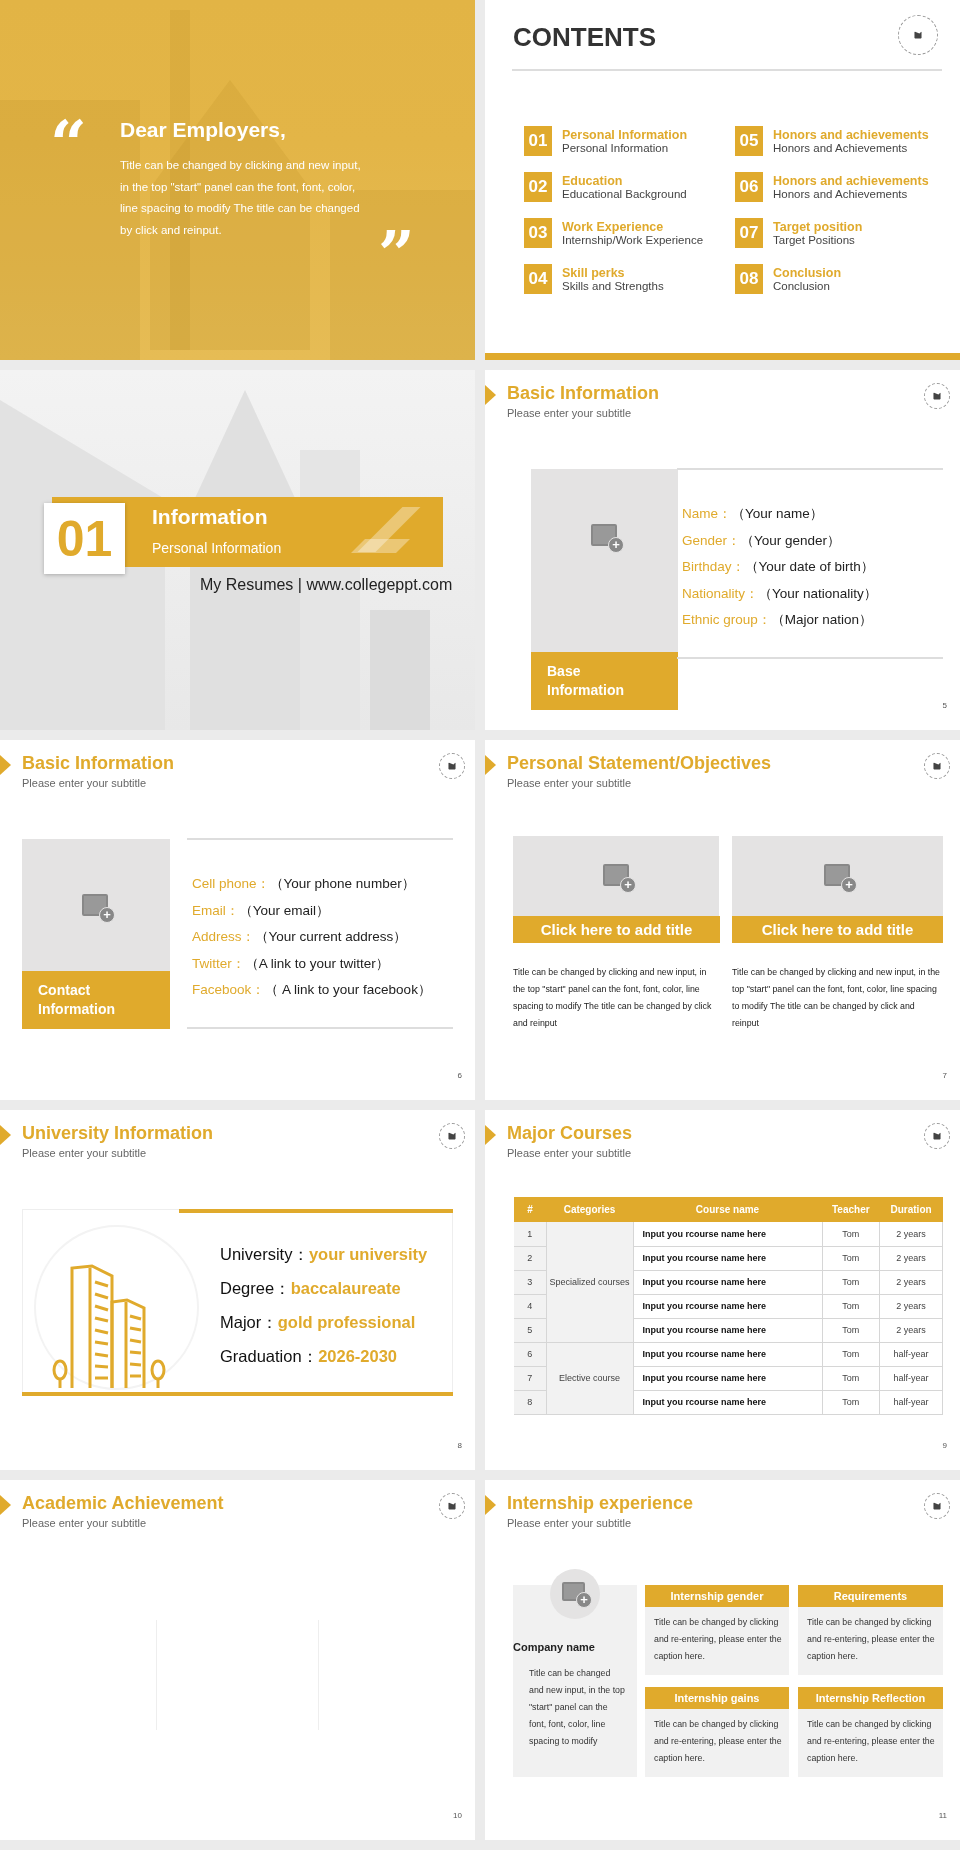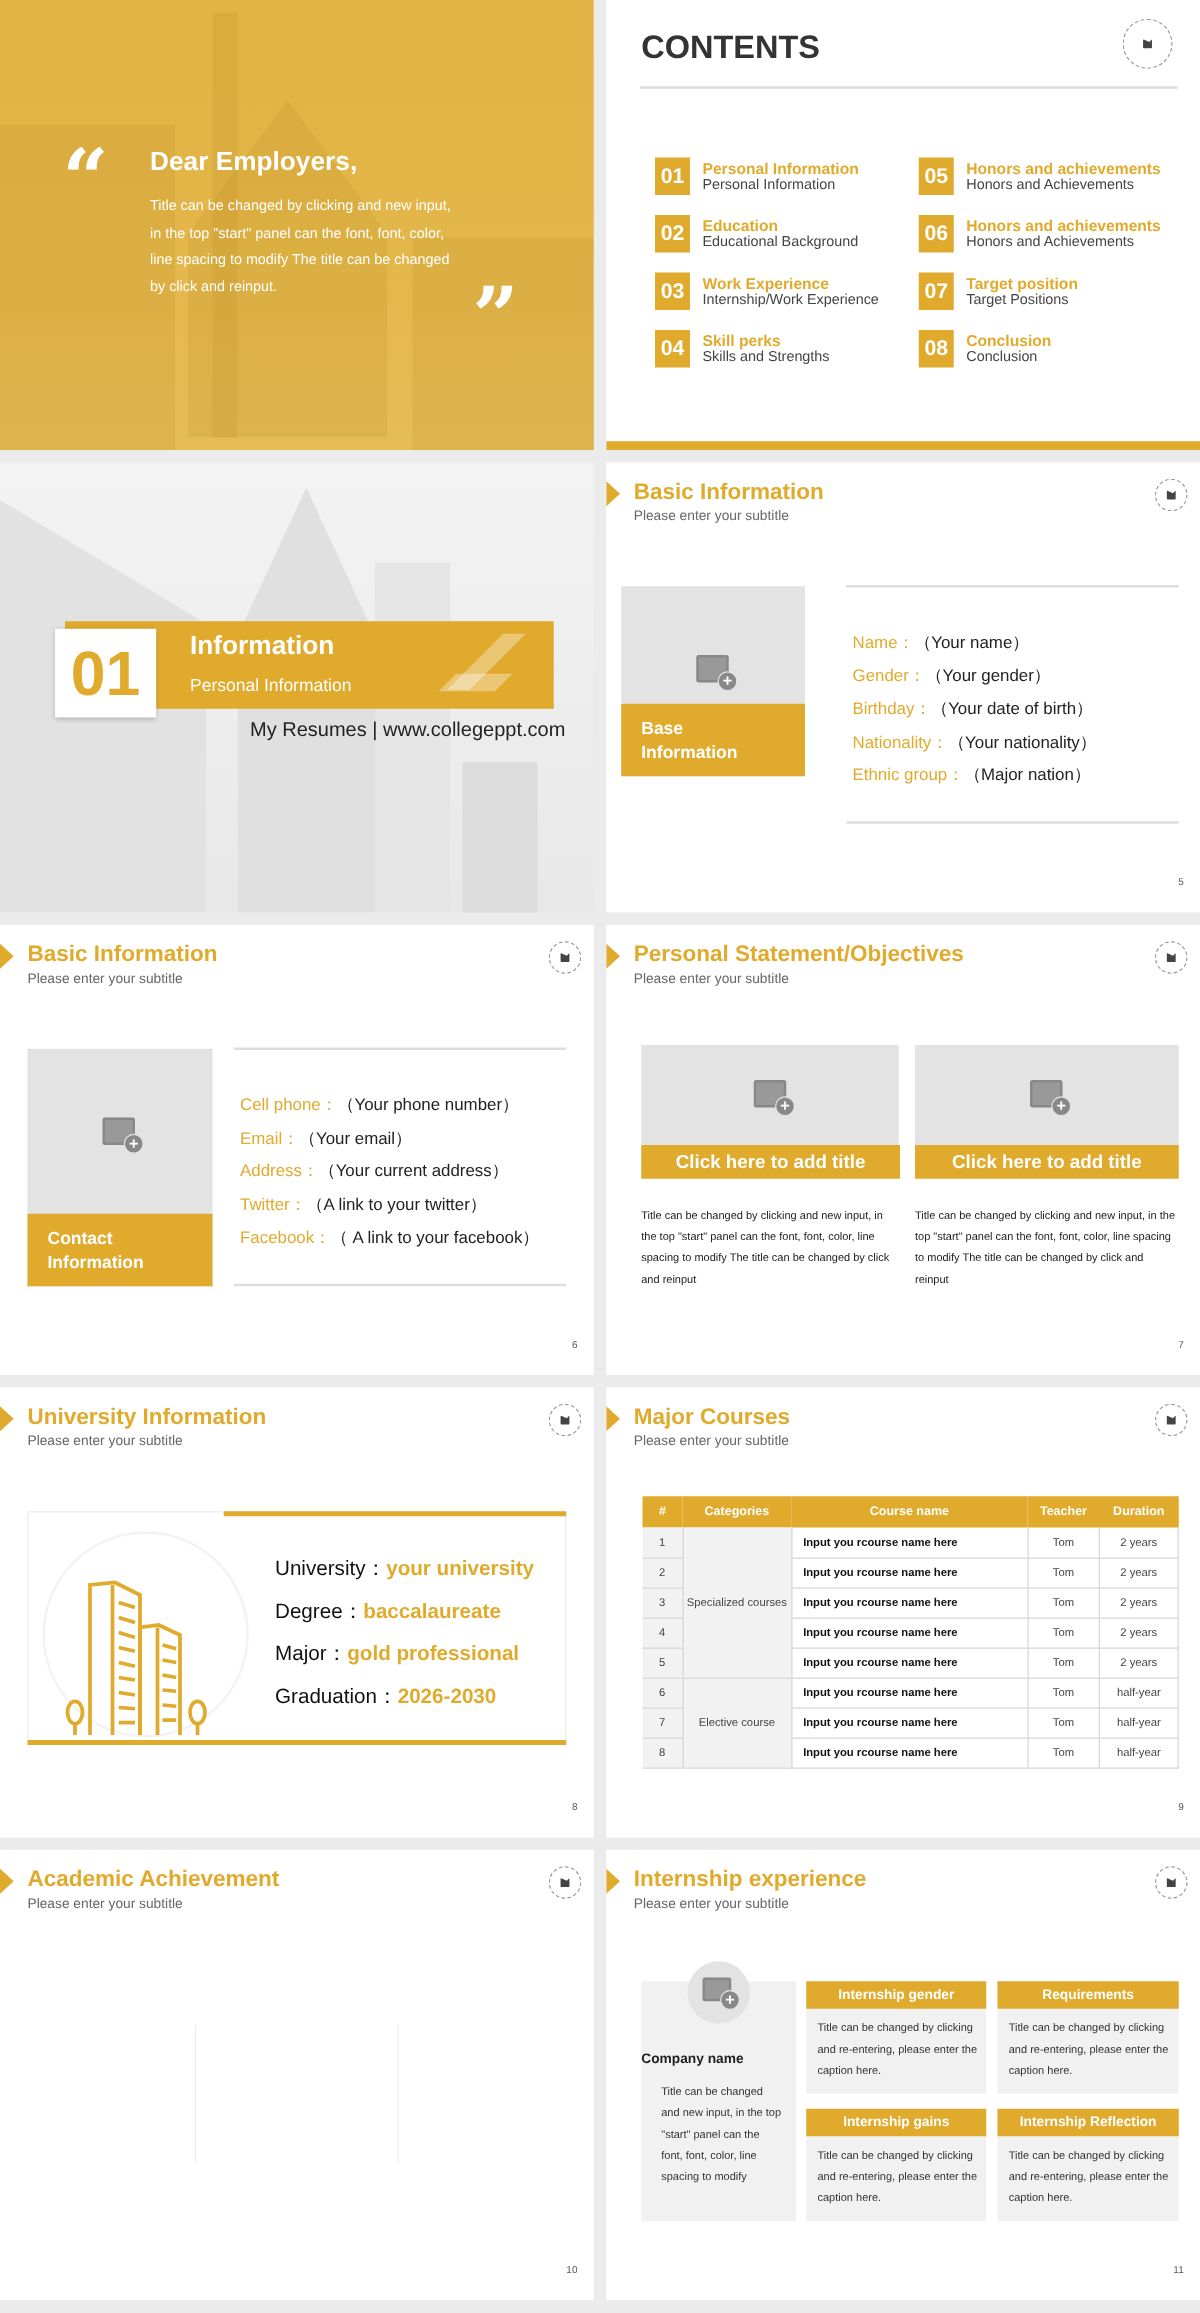--- a/index.html
+++ b/index.html
@@ -173,21 +173,21 @@
   <div class="s3-t">Information</div>
   <div class="s3-s">Personal Information</div>
   <div class="s3-foot">My Resumes | www.collegeppt.com</div>
 </div>
 
 <div class="slide c2 r2">
   <div class="hdr-arrow"></div>
   <div class="hdr-title">Basic Information</div>
   <div class="hdr-sub">Please enter your subtitle</div>
   <div class="seal"></div>
-  <div class="photo" style="left:12px;top:99px;width:147px;height:152px;">
+  <div class="photo" style="left:46px;top:99px;width:147px;height:241px;">
     <div class="photo-icon" style="left:60px;top:55px;"></div>
     <div class="photo-cap" style="height:58px;">
       <div>Base</div>
       <div>Information</div>
     </div>
   </div>
   <div class="hrule" style="left:192px;top:98px;width:266px;"></div>
   <div class="hrule" style="left:192px;top:287px;width:266px;"></div>
   <div class="kv" style="left:197px;top:131px;">
     <div><span class="k">Name：</span><span class="v">（Your name）</span></div>

